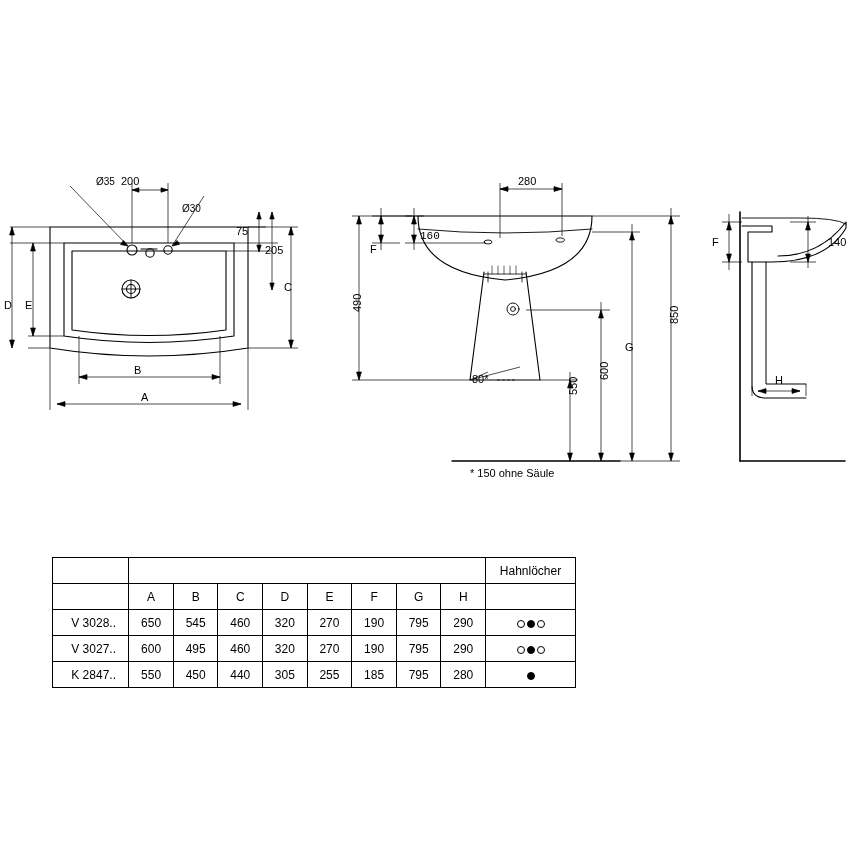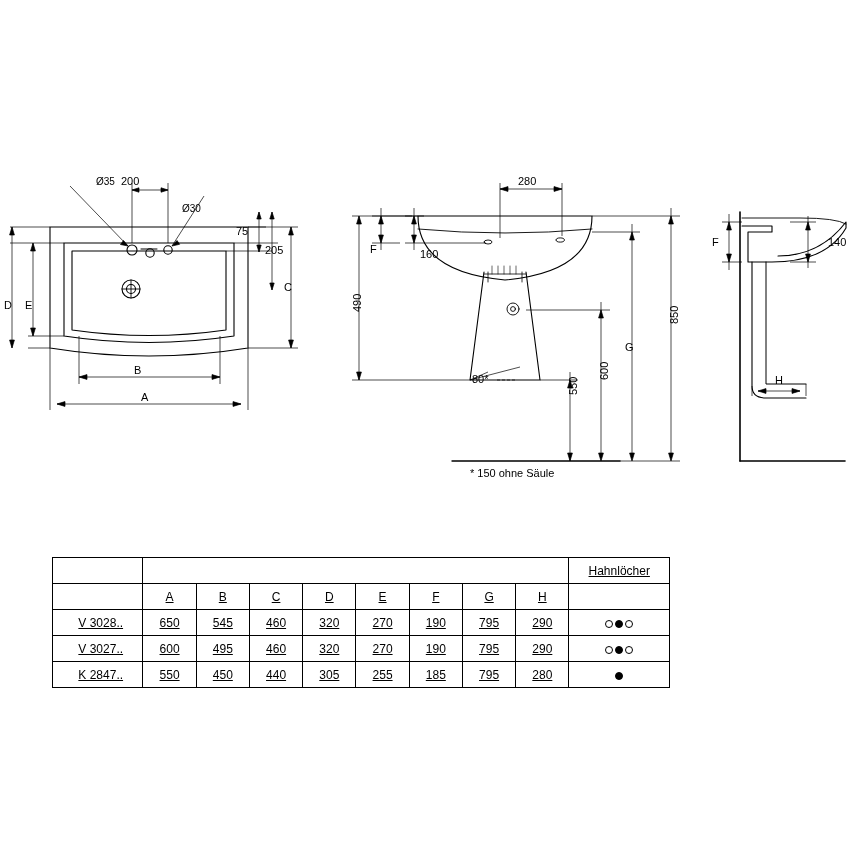--- a/index.html
+++ b/index.html
@@ -28,24 +28,23 @@
     white-space: nowrap;
     line-height: 1;
   }
   .lbl.small { font-size: 10px; }
   .rot { transform-origin: 0 0; }
 
   
   #spec-table {
     position: absolute;
     left: 52px; top: 557px;
-    width: 618px;
+    width: 524px;
     border-collapse: collapse;
     font-size: 12px;
-    text-decoration: underline;
   }
   #spec-table td, #spec-table th {
     border: 1px solid #000;
     height: 26px;
     text-align: center;
     font-weight: normal;
     padding: 0 2px;
   }
   #spec-table td.rowhdr {
     text-align: center;
@@ -270,21 +269,21 @@
   <div class="lbl small" style="left:182px; top:204px;">Ø30</div>
   <div class="lbl" style="left:236px; top:226px;">75</div>
   <div class="lbl" style="left:250px; top:245px;padding-left:15px;">205</div>
   <div class="lbl" style="left:284px; top:282px;">C</div>
   <div class="lbl" style="left:4px; top:300px;">D</div>
   <div class="lbl" style="left:25px; top:300px;">E</div>
   <div class="lbl" style="left:134px; top:365px;">B</div>
   <div class="lbl" style="left:141px; top:392px;">A</div>
 
   <div class="lbl" style="left:518px; top:176px;">280</div>
-  <div class="lbl" style="left:420px; top:249px;">160</div>
+  <div class="lbl" style="left:420px; top:231px;font-family:Liberation Mono, monospace;">160</div>
   <div class="lbl" style="left:370px; top:244px;">F</div>
   <div class="lbl rot" style="left:352px; top:312px; transform:rotate(-90deg);">490</div>
   <div class="lbl rot" style="left:568px; top:395px; transform:rotate(-90deg);">550</div>
   <div class="lbl rot" style="left:599px; top:380px; transform:rotate(-90deg);">600</div>
   <div class="lbl" style="left:625px; top:342px;">G</div>
   <div class="lbl rot" style="left:669px; top:324px; transform:rotate(-90deg);">850</div>
   <div class="lbl" style="left:472px; top:374px;">80*</div>
   <div class="lbl" style="left:470px; top:468px;">* 150 ohne Säule</div>
 
   <div class="lbl" style="left:828px; top:237px;">140</div>

